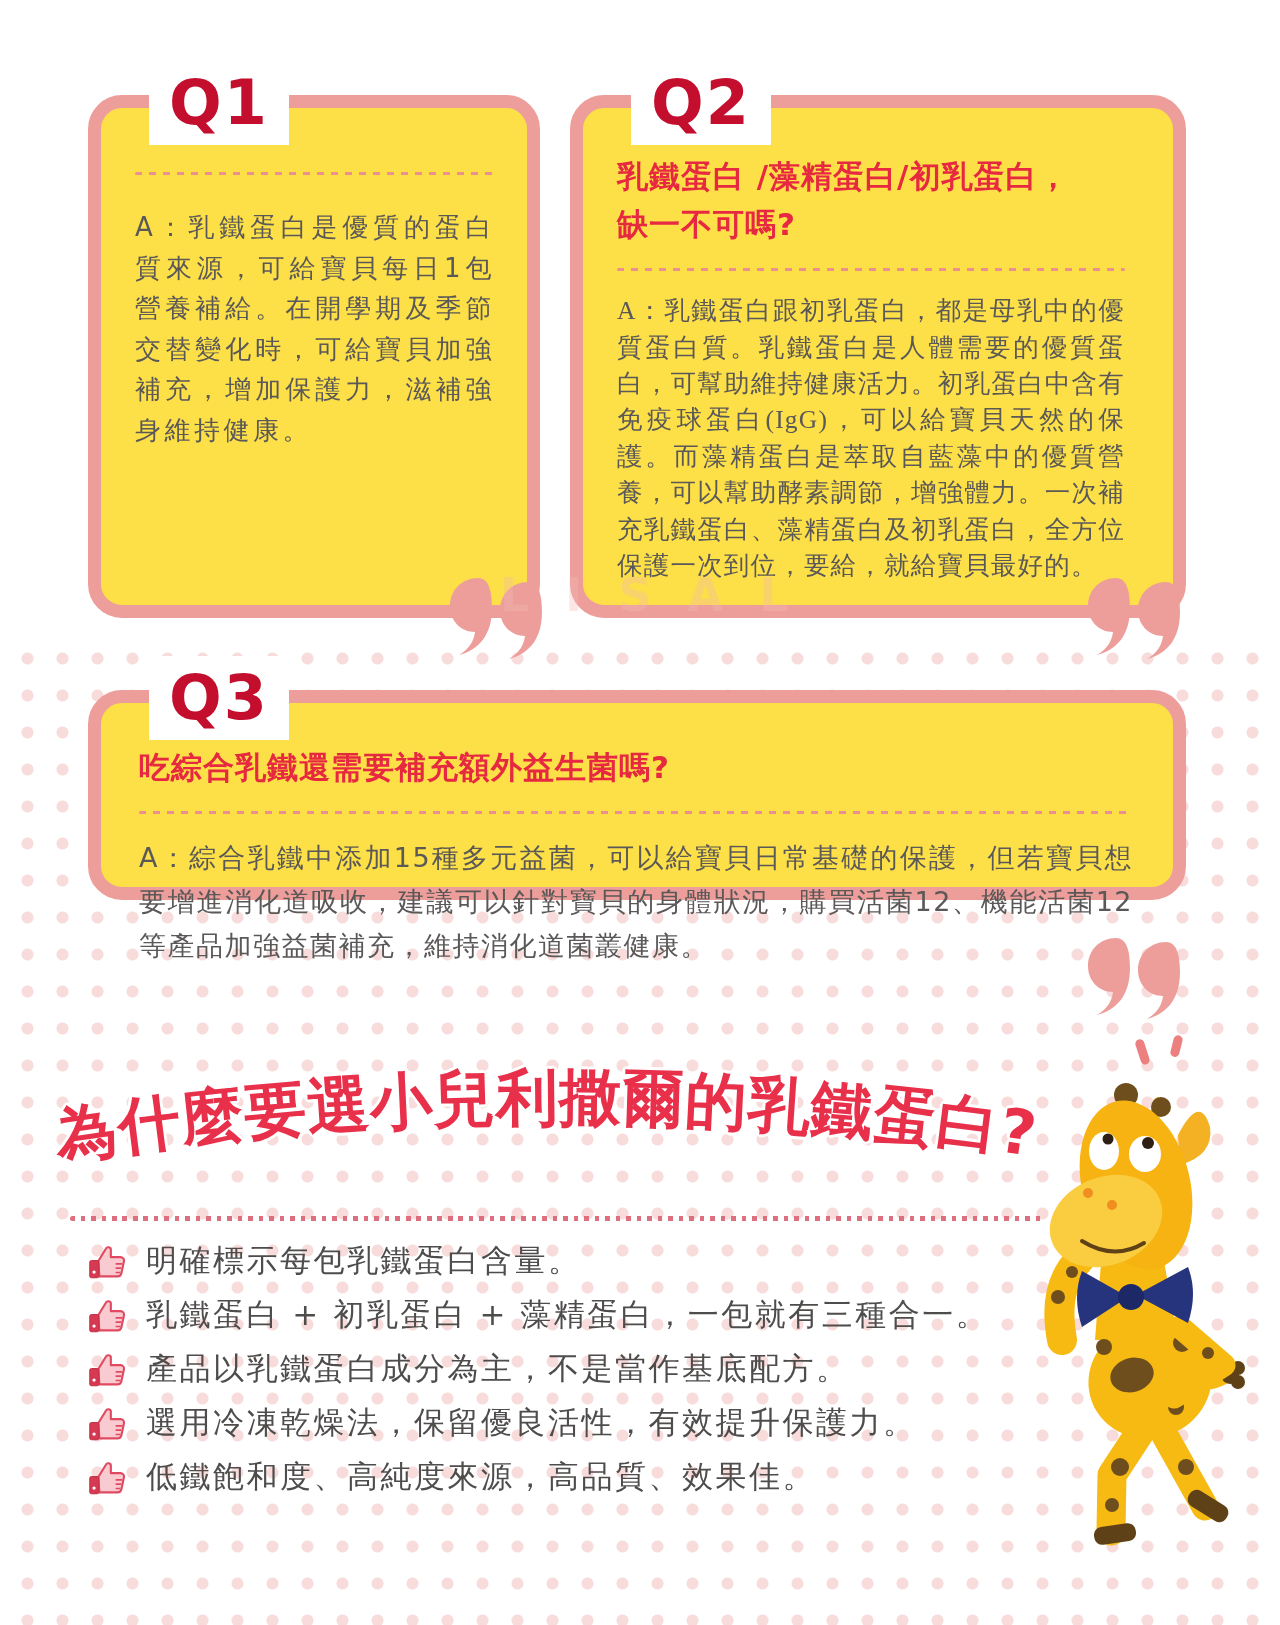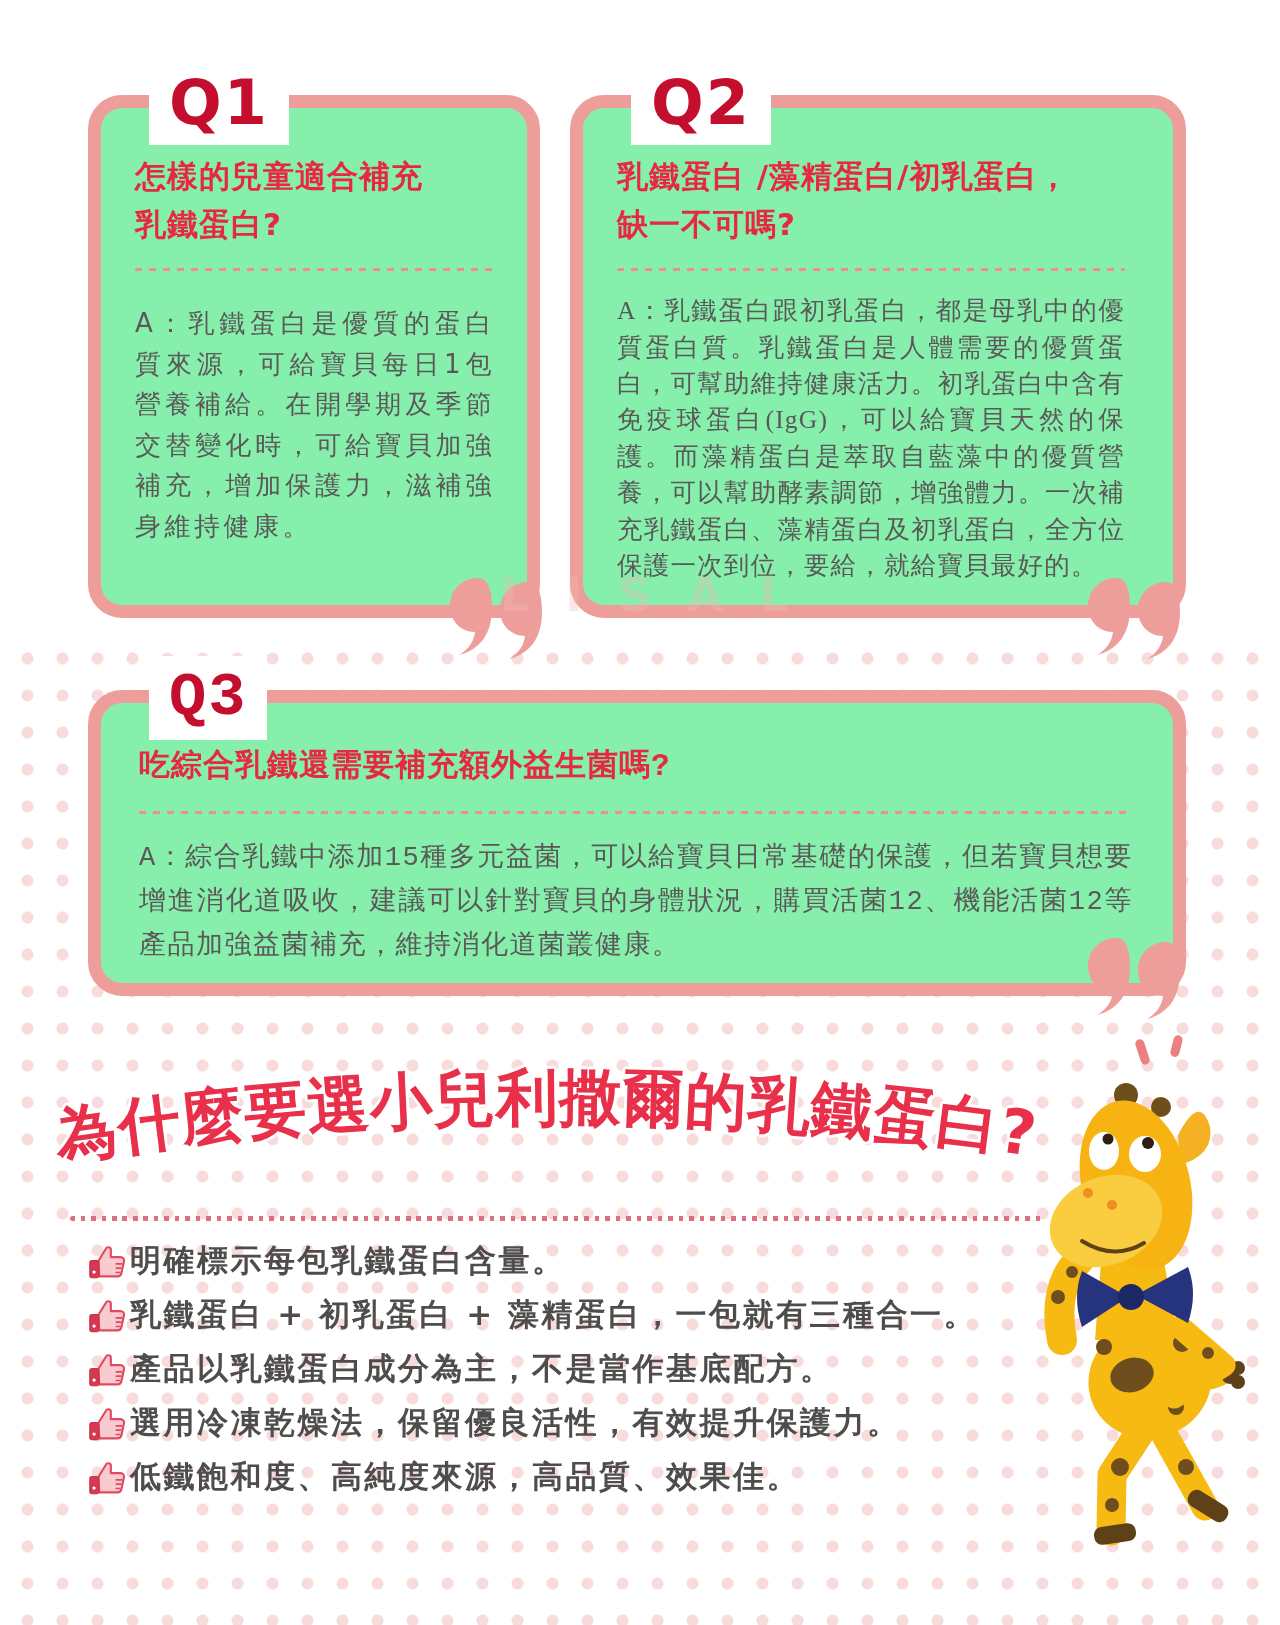--- a/index.html
+++ b/index.html
@@ -5,24 +5,24 @@
   html,body{margin:0;padding:0;}
   body{font-family:"DejaVu Sans","Liberation Sans",sans-serif;background:#fff;}
   .page{position:relative;width:1280px;height:1625px;background:#ffffff;overflow:hidden;}
 
   
   .dots{position:absolute;left:0;top:628px;width:1280px;height:997px;z-index:0;
     background-image:radial-gradient(circle,#F8DBDB 5.5px,rgba(255,255,255,0) 6.5px);
     background-size:35px 37px;background-position:10px 12px;}
 
   
-  .qbox{position:absolute;background:#86efac;border:13px solid #ED9E9A;border-radius:34px;z-index:1;box-sizing:border-box;}
+  .qbox{position:absolute;background:#fde047;border:13px solid #ED9E9A;border-radius:34px;z-index:1;box-sizing:border-box;}
   .qbox1{left:88px;top:95px;width:452px;height:523px;padding:44px 32px 20px 34px;}
   .qbox2{left:570px;top:95px;width:616px;height:523px;padding:44px 48px 20px 34px;}
-  .qbox3{left:88px;top:690px;width:1098px;height:306px;padding:40px 40px 20px 38px;font-family:Liberation Mono, monospace;}
+  .qbox3{left:88px;top:690px;width:1098px;height:210px;padding:40px 40px 20px 38px;}
   .qlabel{position:absolute;top:-47px;left:48px;background:#fff;padding:0 20px;
     font-size:62px;font-weight:800;color:#C40E2E;line-height:84px;height:84px;letter-spacing:2px;}
   .question{margin:0;font-size:31px;font-weight:800;color:#E62840;line-height:1.55;letter-spacing:1px;}
   .dashline{height:3px;margin:20px 0 22px 0;border-radius:2px;
     background:repeating-linear-gradient(90deg,#ED8F8F 0 7px,rgba(0,0,0,0) 7px 14px);}
   .answer{margin:0;color:#5B5858;text-align:justify;text-justify:inter-ideograph;}
   .qbox1 .answer{font-size:26px;line-height:1.56;letter-spacing:3.5px;margin-top:32px;}
   .qbox2 .answer{font-size:25.5px;line-height:1.43;letter-spacing:1.2px;font-family:Liberation Serif, serif;}
   .qbox3 .answer{font-size:27px;line-height:1.63;letter-spacing:1.5px;}
 
@@ -37,37 +37,36 @@
   .watermark{position:absolute;left:500px;top:568px;z-index:3;font-size:46px;font-weight:800;
     letter-spacing:36px;color:rgba(240,185,182,0.34);pointer-events:none;}
 
   
   .why-title{position:absolute;left:55px;top:1072px;width:965px;margin:0;text-align:center;z-index:2;
     font-size:62px;font-weight:800;color:#E8304A;letter-spacing:1px;white-space:nowrap;
     text-shadow:3px 0 0 #fff,-3px 0 0 #fff,0 3px 0 #fff,0 -3px 0 #fff,2px 2px 0 #fff,-2px -2px 0 #fff,2px -2px 0 #fff,-2px 2px 0 #fff;}
   .why-divider{position:absolute;left:70px;top:1216px;width:975px;height:5px;z-index:1;border-radius:3px;
     background:repeating-linear-gradient(90deg,#DD6F7E 0 4.5px,rgba(0,0,0,0) 4.5px 10.5px);}
   .why-list{position:absolute;left:84px;top:1234px;width:920px;margin:0;padding:0;list-style:none;z-index:2;}
-  .why-list li{display:flex;align-items:center;height:54px;font-weight:bold;}
+  .why-list li{display:flex;align-items:center;gap:16px;height:54px;}
   .thumb{width:46px;height:46px;flex:0 0 46px;}
   .point-text{font-size:31px;color:#4F4C4C;letter-spacing:2.5px;line-height:1.2;}
 
   
   .giraffe{position:absolute;left:1000px;top:1035px;width:280px;height:590px;z-index:4;}
 </style>
 </head>
 <body>
 
 <div class="page">
 
   <div class="dots"></div>
 
   <section class="qbox qbox1">
     <div class="qlabel">Q1</div>
-    <h2 class="question"><span>怎樣的兒童適合補充</span><br><span>乳鐵蛋白?</span></h2>
     <div class="dashline"></div>
     <p class="answer">A：乳鐵蛋白是優質的蛋白質來源，可給寶貝每日1包營養補給。在開學期及季節交替變化時，可給寶貝加強補充，增加保護力，滋補強身維持健康。</p>
   </section>
 
   <section class="qbox qbox2">
     <div class="qlabel">Q2</div>
     <h2 class="question"><span>乳鐵蛋白 /藻精蛋白/初乳蛋白，</span><br><span>缺一不可嗎?</span></h2>
     <div class="dashline"></div>
     <p class="answer">A：乳鐵蛋白跟初乳蛋白，都是母乳中的優質蛋白質。乳鐵蛋白是人體需要的優質蛋白，可幫助維持健康活力。初乳蛋白中含有免疫球蛋白(IgG)，可以給寶貝天然的保護。而藻精蛋白是萃取自藍藻中的優質營養，可以幫助酵素調節，增強體力。一次補充乳鐵蛋白、藻精蛋白及初乳蛋白，全方位保護一次到位，要給，就給寶貝最好的。</p>
   </section>

